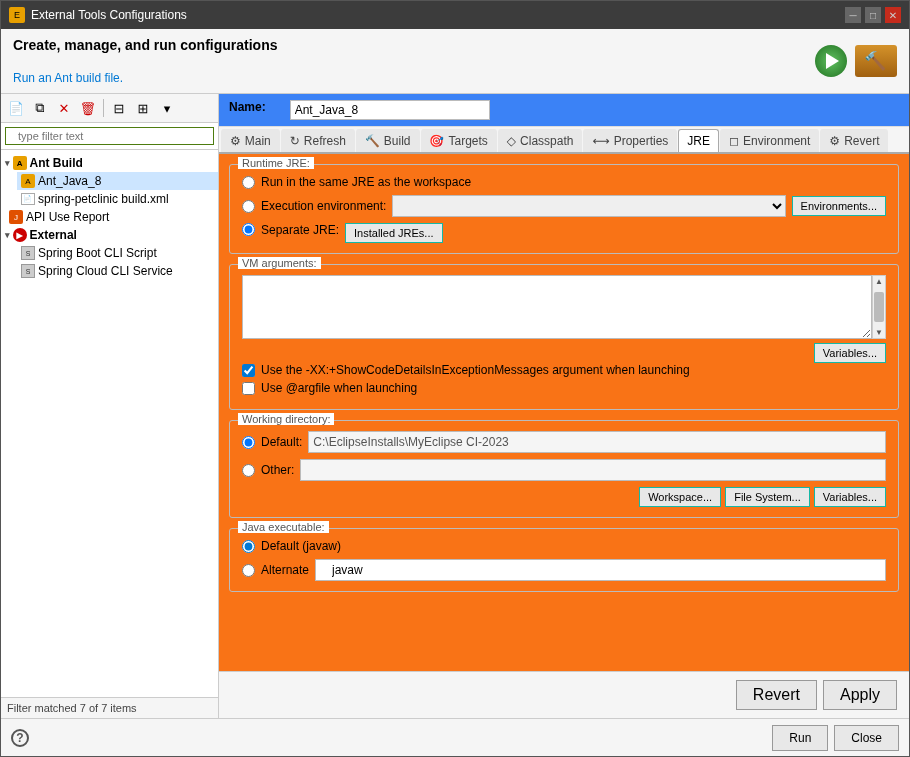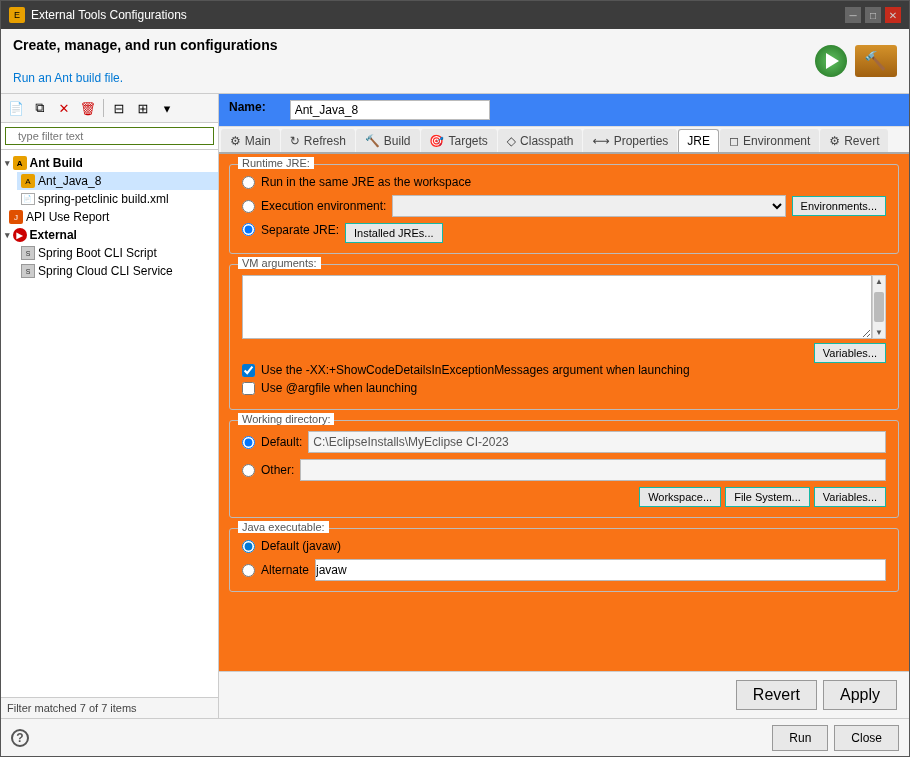--- a/index.html
+++ b/index.html
@@ -78,21 +78,21 @@
     .checkbox-row input[type=checkbox] { accent-color: #0078d4; }
 
     .workdir-row { display: flex; align-items: center; gap: 6px; margin-bottom: 6px; }
     .workdir-input { flex: 1; padding: 2px 4px; border: 1px solid #bbb; font-size: 12px; height: 22px; color: #555; background: #f5f5f5; }
     .workdir-btns { display: flex; gap: 4px; justify-content: flex-end; margin-top: 4px; }
 
     .java-exec-section { border: 1px solid #bbb; border-radius: 3px; padding: 10px 12px; position: relative; }
     .java-exec-section .section-legend { position: absolute; top: -8px; left: 8px; background: #fff; padding: 0 4px; font-size: 11px; color: #555; }
 
     .alternate-row { display: flex; align-items: center; gap: 6px; }
-    .alternate-input { flex: 1; padding: 2px 0; border: 1px solid #bbb; font-size: 12px; height: 22px; }
+    .alternate-input { flex: 1; padding: 2px 16px; border: 1px solid #bbb; font-size: 12px; height: 22px; }
 
     
     .bottom-bar { border-top: 1px solid #ccc; padding: 8px 12px; display: flex; justify-content: flex-end; gap: 6px; background: #f5f5f5; }
     .bottom-btn { padding: 5px 16px; border: 1px solid #999; background: #e8e8e8; cursor: pointer; font-size: 16px; }
     .bottom-btn.primary { background: #e8e8e8; }
 
     
     .footer-bar { border-top: 1px solid #ccc; padding: 4px 10px; display: flex; align-items: center; justify-content: space-between; background: #f5f5f5; height: 38px; }
     .help-icon { width: 18px; height: 18px; border: 2px solid #555; border-radius: 50%; display: flex; align-items: center; justify-content: center; font-size: 12px; font-weight: bold; color: #555; cursor: pointer; }
     .footer-btns { display: flex; gap: 6px; }

